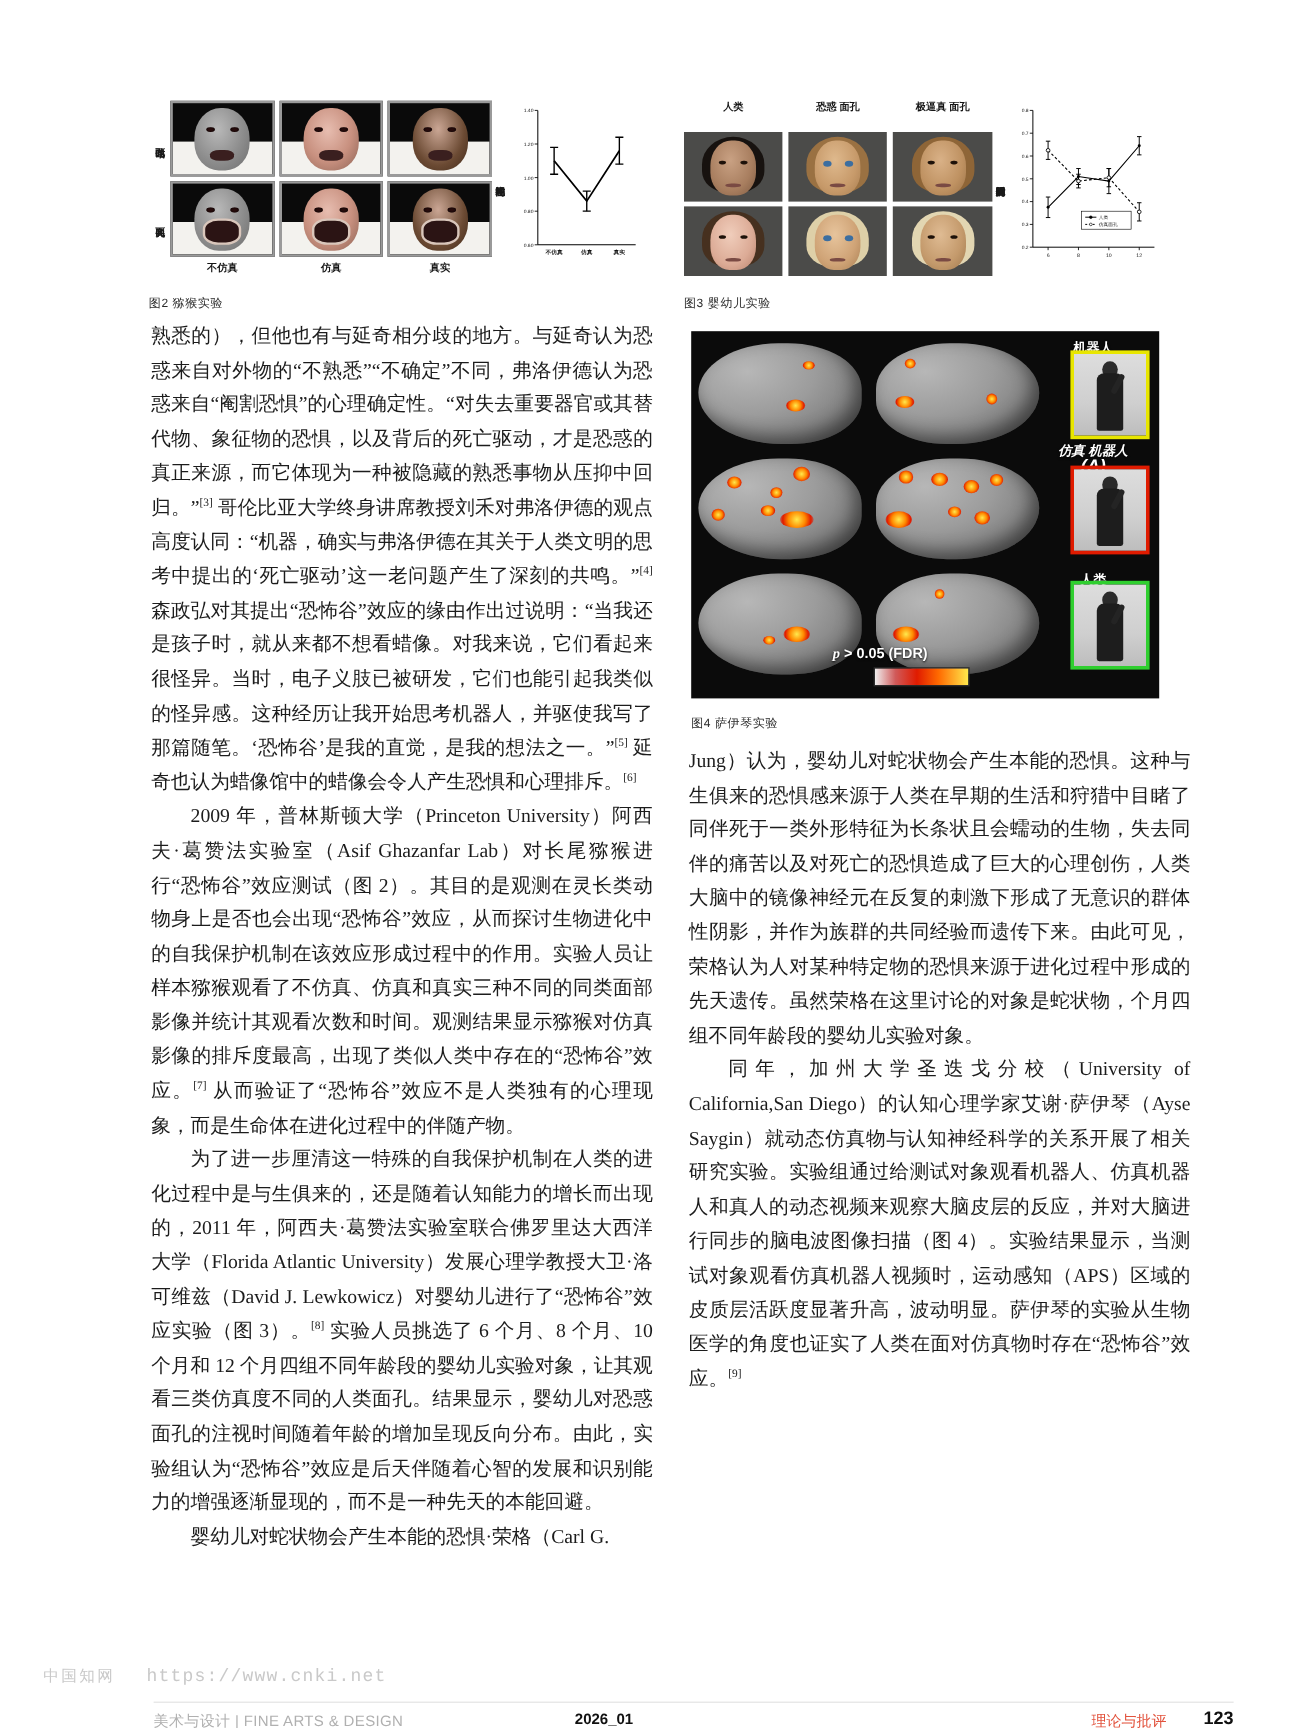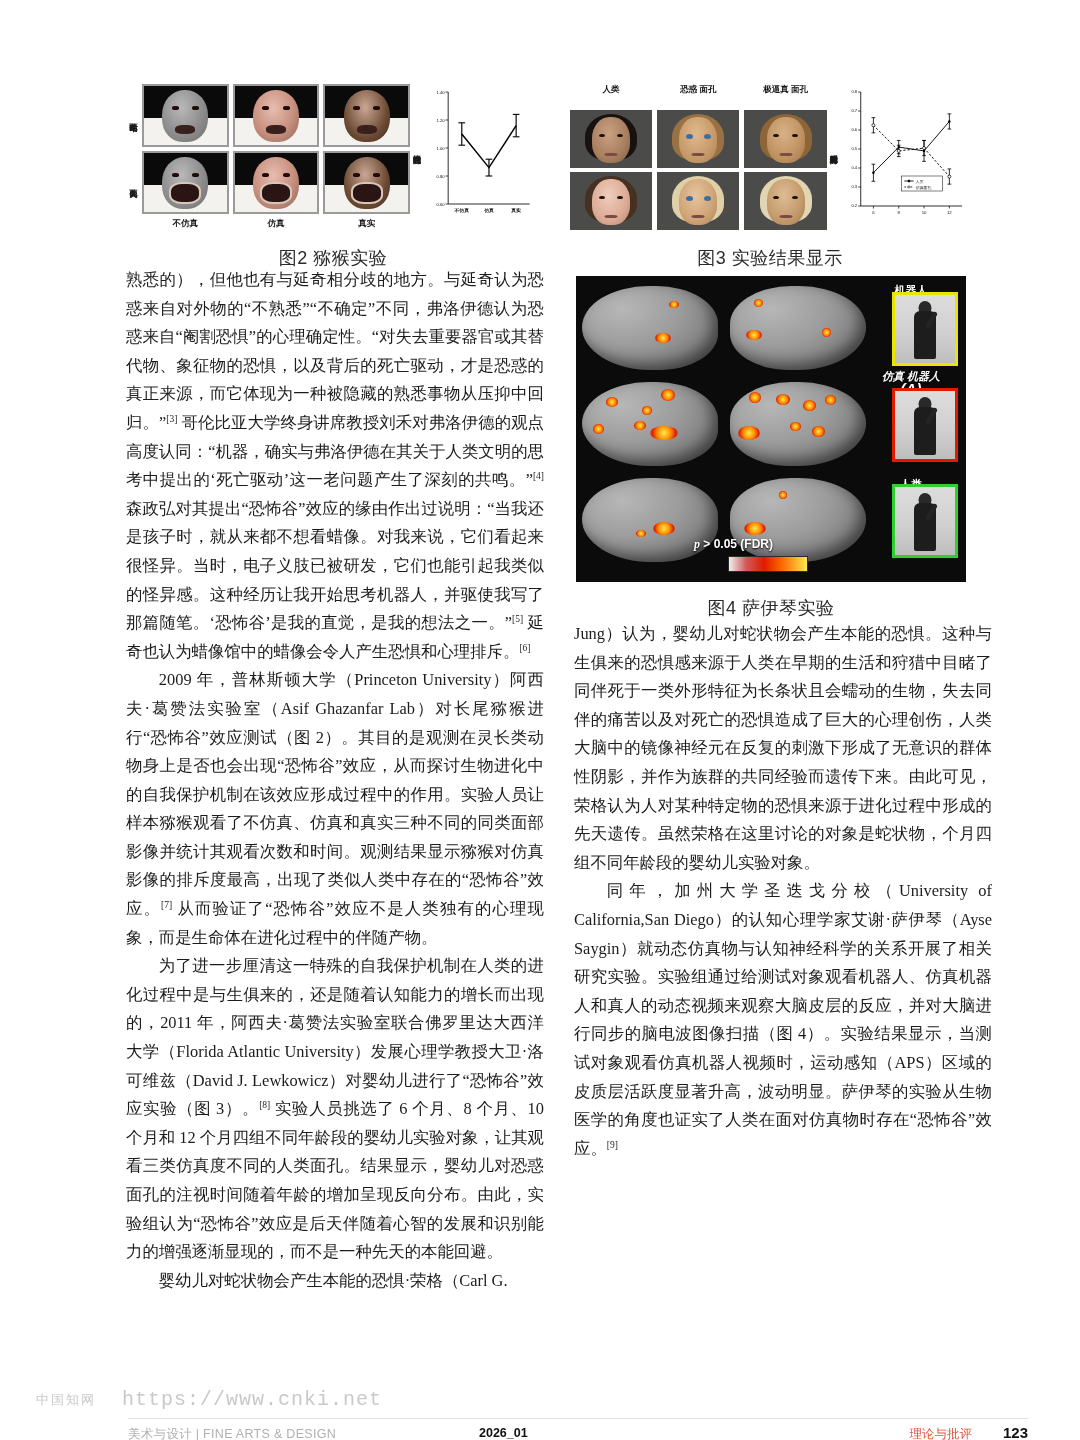--- a/index.html
+++ b/index.html
@@ -28,22 +28,22 @@
     top: 84px;
     left: 124px;
     width: 846px;
     height: 182px;
   }
 
   .fig2-wrap { position: absolute; left: 0; top: 0; width: 418px; }
   .fig3-wrap { position: absolute; left: 446px; top: 0; width: 400px; }
 
   .fig-caption {
-    text-align: center;
-    font-size: 18px;
+    text-align: left;
+    font-size: 10px;
     font-family: "Liberation Sans", sans-serif;
     color: #2b2b2b;
     letter-spacing: 0.5px;
   }
 
   
   .fig2 {
     display: flex;
     align-items: stretch;
     height: 146px;
@@ -305,21 +305,21 @@
     left: 36px; top: 1388px;
     display: flex; align-items: center; gap: 26px;
     color: #cfcfcf;
   }
   .wm-cn {
     font-family: "Liberation Sans", sans-serif;
     font-size: 13px; letter-spacing: 2px; color: #c9c9c9;
   }
   .wm-url {
     font-family: "Liberation Mono", "DejaVu Sans Mono", monospace;
-    font-size: 20px; letter-spacing: 1px; color: #c9c9c9;
+    font-size: 15px; letter-spacing: 1px; color: #c9c9c9;
   }
 </style>
 </head>
 <body>
 
 <div class="page">
 
   <div class="fig-row">
 
     <div class="fig2-wrap">
@@ -561,21 +561,21 @@
                 <circle cx="68.7" cy="97" r="1.1" fill="#000" stroke="#000" stroke-width="0.5"></circle>
                 <text x="75.2" y="98.6" font-size="3.8" fill="#111" font-family="Liberation Sans, sans-serif">人类</text>
                 <line x1="64.2" y1="103" x2="73.2" y2="103" stroke="#000" stroke-width="0.8" stroke-dasharray="1.6 1.4"></line>
                 <circle cx="68.7" cy="103" r="1.1" fill="#fff" stroke="#000" stroke-width="0.5"></circle>
                 <text x="75.2" y="104.6" font-size="3.8" fill="#111" font-family="Liberation Sans, sans-serif">仿真面孔</text>
               </svg>
           </div>
         </div>
 
       </div>
-      <div class="fig-caption" style="margin-top:16px;">图3 实验结果显示</div>
+      <div class="fig-caption" style="margin-top:16px;">图3 婴幼儿实验</div>
     </div>
   </div>
 
   <div class="fig4-wrap">
     <div class="fig4">
 
       <div class="brainrow" style="top:4px;">
         <div class="brain left">
           <div class="blob" style="left:64%;top:18%;width:10px;height:7px;"></div>
           <div class="blob" style="left:54%;top:56%;width:16px;height:10px;"></div>

